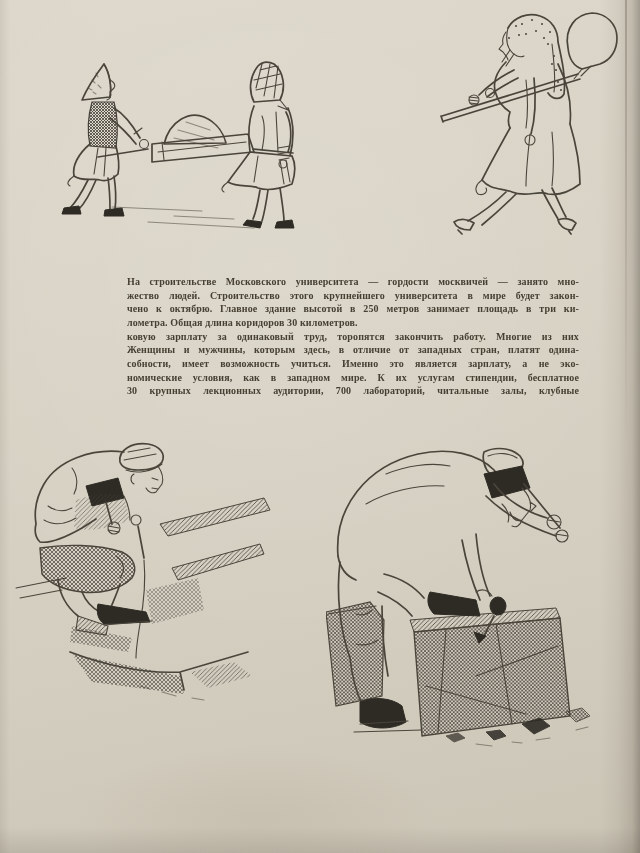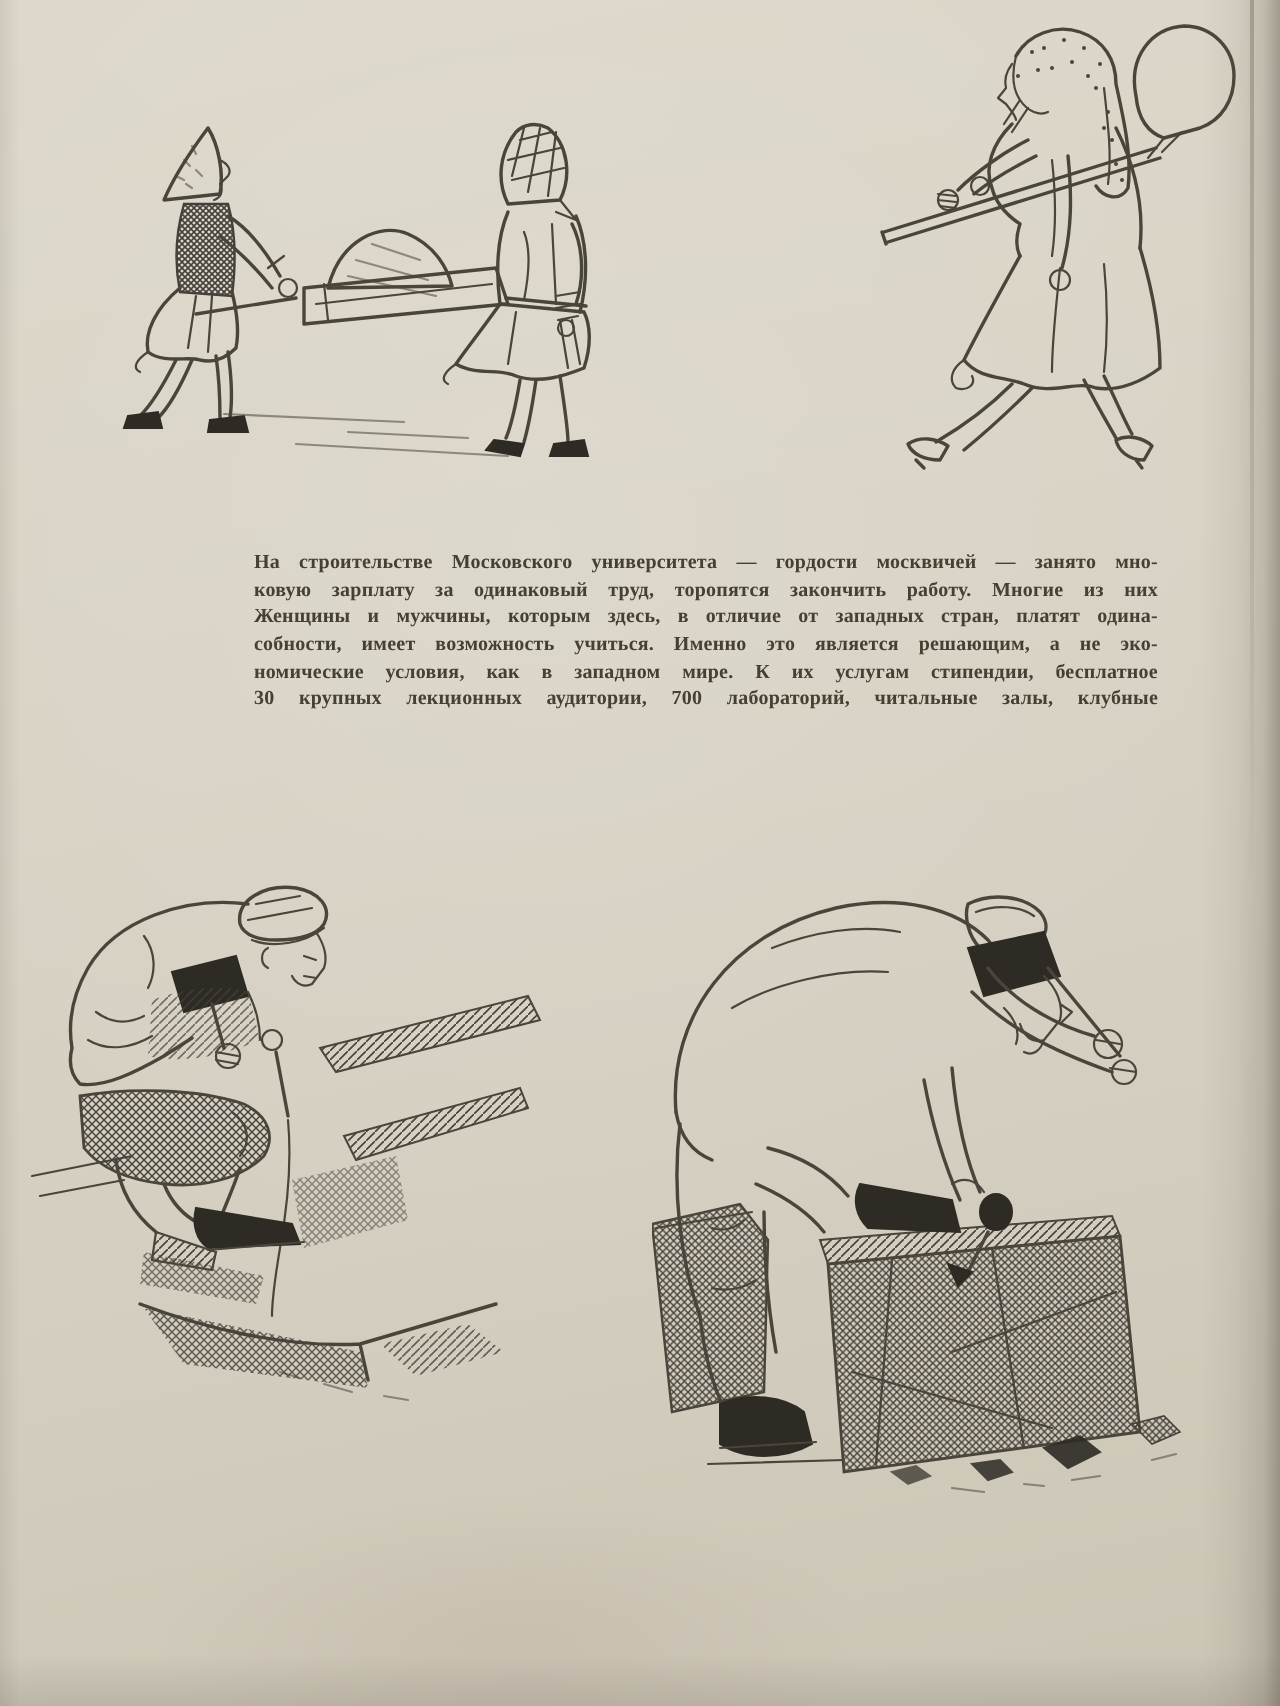--- a/index.html
+++ b/index.html
@@ -144,23 +144,26 @@
         <path class="sketch" d="M76,188 C64,200 50,210 38,217 M86,190 C74,202 63,212 52,221"></path>
         <path class="sketch" d="M24,218 C30,214 38,215 44,219 L40,226 C32,226 26,223 24,218 Z M28,226 l4,4"></path>
         <path class="sketch" d="M112,186 C118,198 124,208 128,215 M122,184 C128,196 132,206 136,213"></path>
         <path class="sketch" d="M128,216 C134,213 142,215 146,219 L142,226 C134,226 129,221 128,216 Z M138,226 l3,4"></path>
       </g>
     </svg>
   </div>
 
   <div class="textblock">
     <div class="tline">На строительстве Московского университета — гордости москвичей — занято мно-</div>
+    <div class="tline">жество людей. Строительство этого крупнейшего университета в мире будет закон-</div>
+    <div class="tline">чено к октябрю. Главное здание высотой в 250 метров занимает площадь в три ки-</div>
+    <div class="tline endline">лометра. Общая длина коридоров 30 километров.</div>
     <div class="tline">ковую зарплату за одинаковый труд, торопятся закончить работу. Многие из них</div>
     <div class="tline">Женщины и мужчины, которым здесь, в отличие от западных стран, платят одина-</div>
-    <div class="tline">собности, имеет возможность учиться. Именно это является решающим, а не эко-</div>
+    <div class="tline">собности, имеет возможность учиться. Именно это является зарплату, а не эко-</div>
     <div class="tline">номические условия, как в западном мире. К их услугам стипендии, бесплатное</div>
     <div class="tline">30 крупных лекционных аудитории, 700 лабораторий, читальные залы, клубные</div>
   </div>
 
   <div class="illo" style="left:12px;top:440px;width:284px;height:272px;">
     <svg viewBox="0 0 284 272" role="img" aria-label="stonemason in flat cap crouching, cutting stone with hammer and chisel">
       <defs>
         <pattern id="p3h" patternUnits="userSpaceOnUse" width="4.5" height="4.5">
           <path d="M0,4.5 L4.5,0" stroke="#45413a" stroke-width="0.8"></path>
         </pattern>

